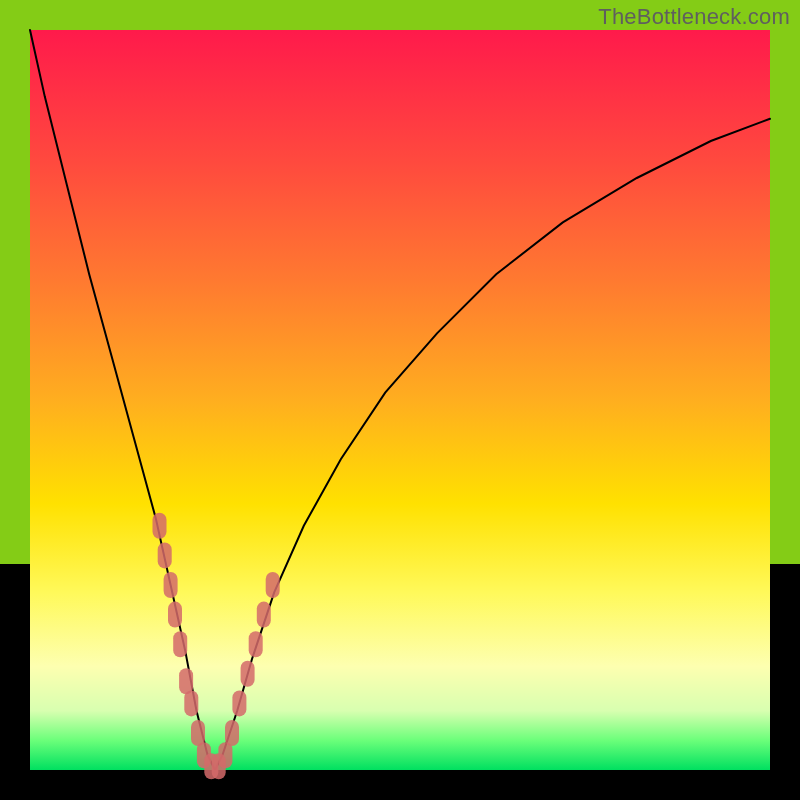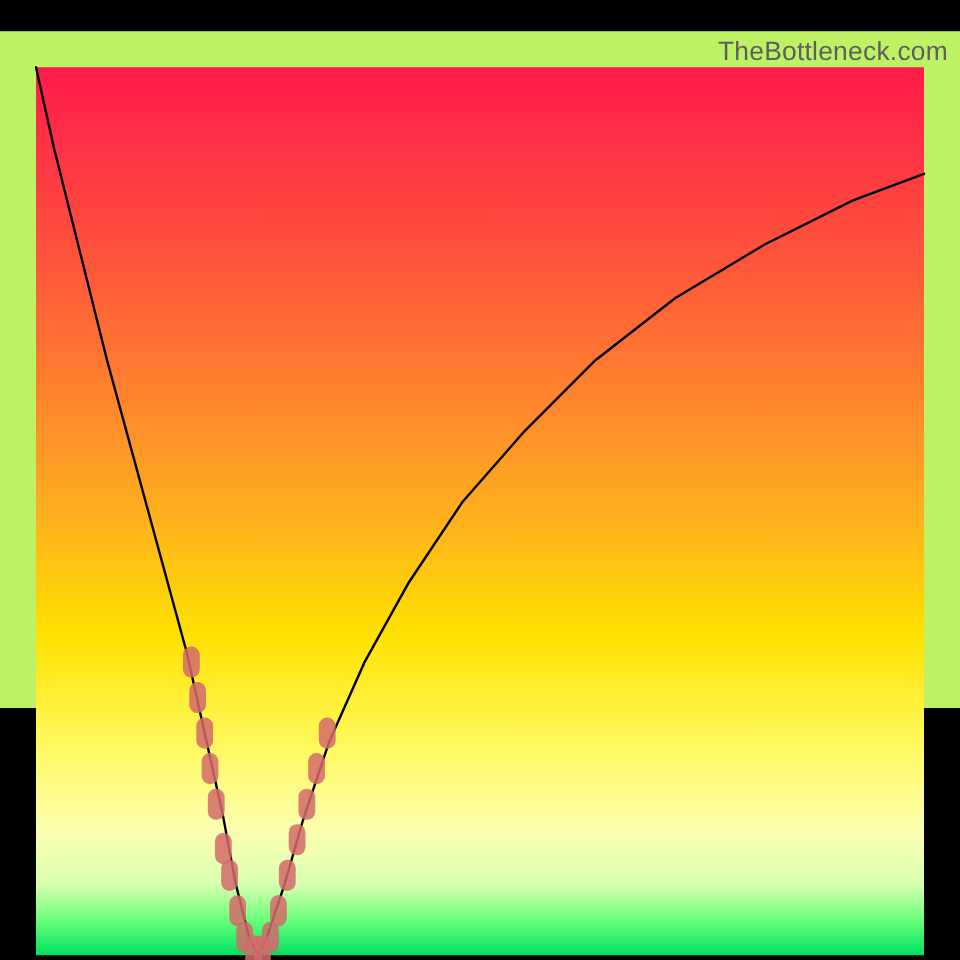--- a/index.html
+++ b/index.html
@@ -8,22 +8,21 @@
     width: 800px;
     height: 800px;
     overflow: hidden;
     background: #000;
     font-family: Arial, Helvetica, sans-serif;
   }
   .frame {
     position: relative;
     width: 800px;
     height: 564px;
-    background: #bef264;
-    margin-top: 26px;
+    background: #84cc16;
   }
   .plot-area {
     position: absolute;
     left: 30px;
     top: 30px;
     width: 740px;
     height: 740px;
     background: linear-gradient(to bottom,
       #ff1a4b 0%,
       #ff4a3e 18%,

